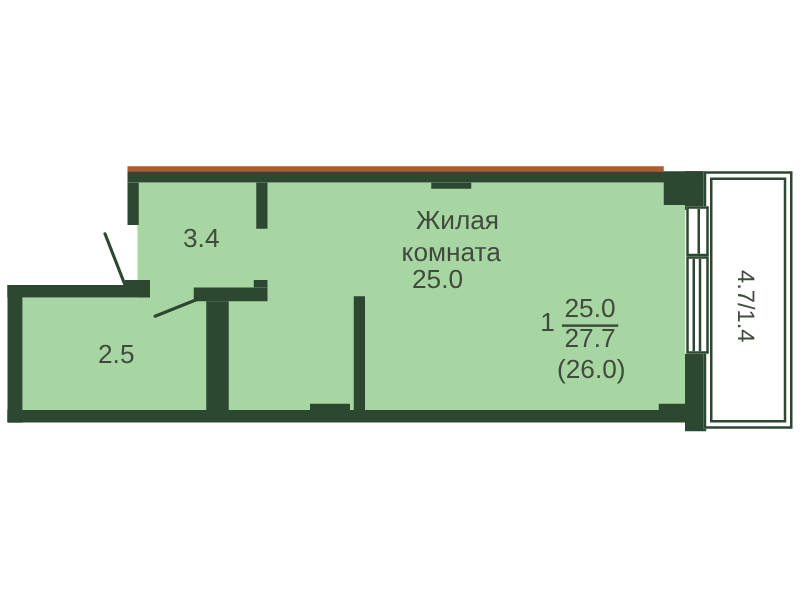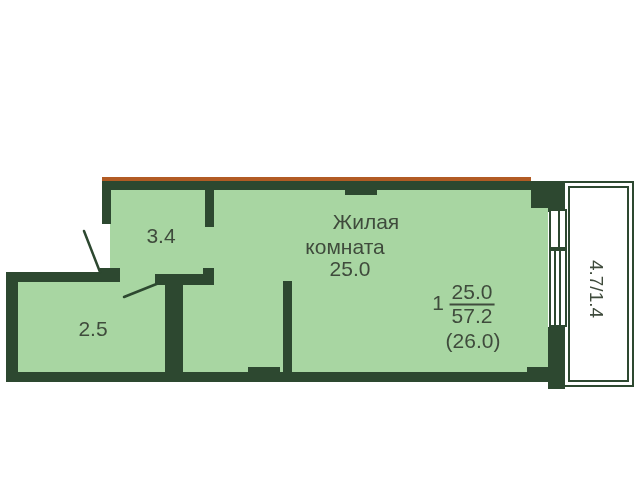--- a/index.html
+++ b/index.html
@@ -1,21 +1,20 @@
 <!DOCTYPE html>
 <html style="--wall: #2d4830; --room-fill: #a8d6a2; --accent-line: #b25b24; --text-color: #3f4b3c; --background: #ffffff;"><head>
 <meta charset="utf-8">
 <title>Floor plan</title>
 <style>
   html,body{margin:0;padding:0;background:#fff;}
   .stage{
     position:relative;width:640px;height:388px;overflow:hidden;
     background:var(--background,#ffffff);
     font-family:"Liberation Sans","DejaVu Sans",sans-serif;
-    margin-top:44px;
   }
   .fill{position:absolute;background:var(--room-fill,#a8d6a2);}
   .wall{position:absolute;background:var(--wall,#2d4830);}
   .accent{position:absolute;background:var(--accent-line,#b25b24);}
   .label{
     position:absolute;transform:translate(-50%,-50%);
     color:var(--text-color,#3f4b3c);font-size:21px;line-height:1;white-space:nowrap;
   }
   .label.small{font-size:19px;}
   .label.rot{transform:translate(-50%,-50%) rotate(90deg);}
@@ -68,25 +67,25 @@
   </div>
 
   <svg class="overlay" width="640" height="481">
     <line class="door-line" x1="84" y1="187" x2="100" y2="228"></line>
     <line class="door-line" x1="124" y1="253" x2="159" y2="239"></line>
   </svg>
 
   <div class="label" style="left:161px;top:191px">3.4</div>
 
   <div class="label" style="left:366px;top:177px">Жилая</div>
-  <div class="label" style="left:345px;top:202px">комната</div>
+  <div class="label" style="left:361px;top:202px">комната</div>
   <div class="label" style="left:350px;top:224px">25.0</div>
 
   <div class="label" style="left:93px;top:284px">2.5</div>
 
   <div class="label" style="left:438px;top:258px">1</div>
   <div class="label underlined" style="left:472px;top:249px">25.0</div>
-  <div class="label" style="left:472px;top:271px">57.2</div>
+  <div class="label" style="left:472px;top:271px">27.7</div>
   <div class="label" style="left:473px;top:296px">(26.0)</div>
 
   <div class="label small rot" style="left:596px;top:245px">4.7/1.4</div>
 
 </div>
 
 </body></html>

